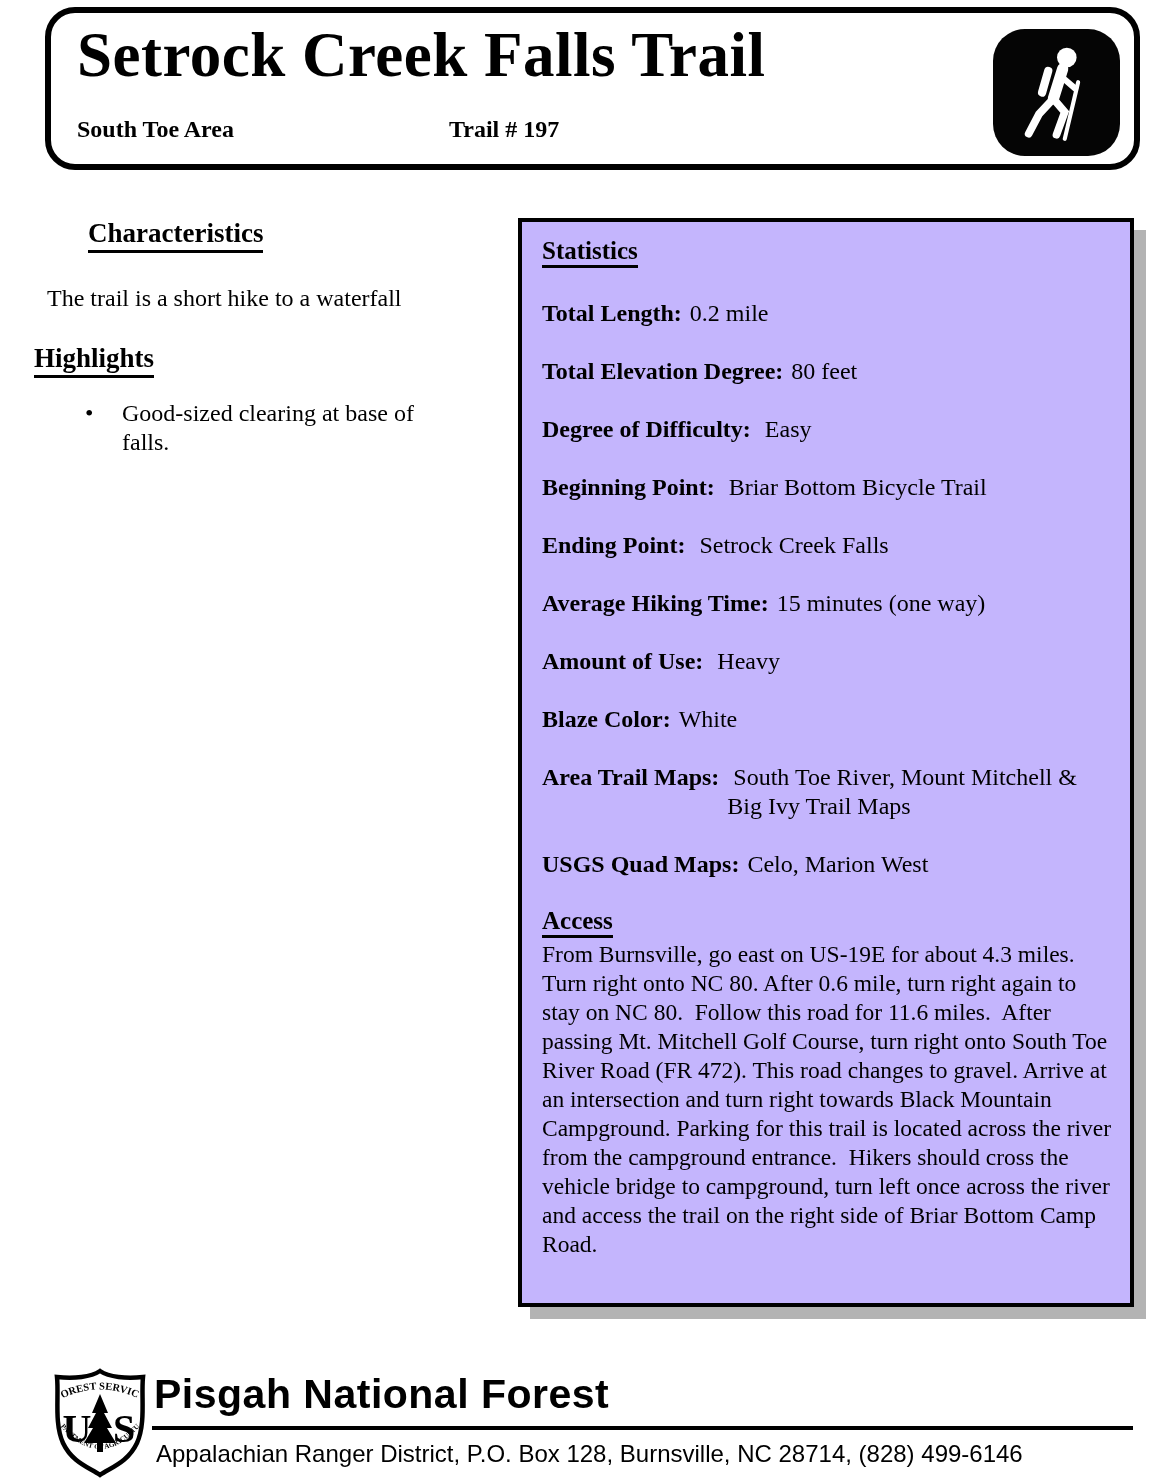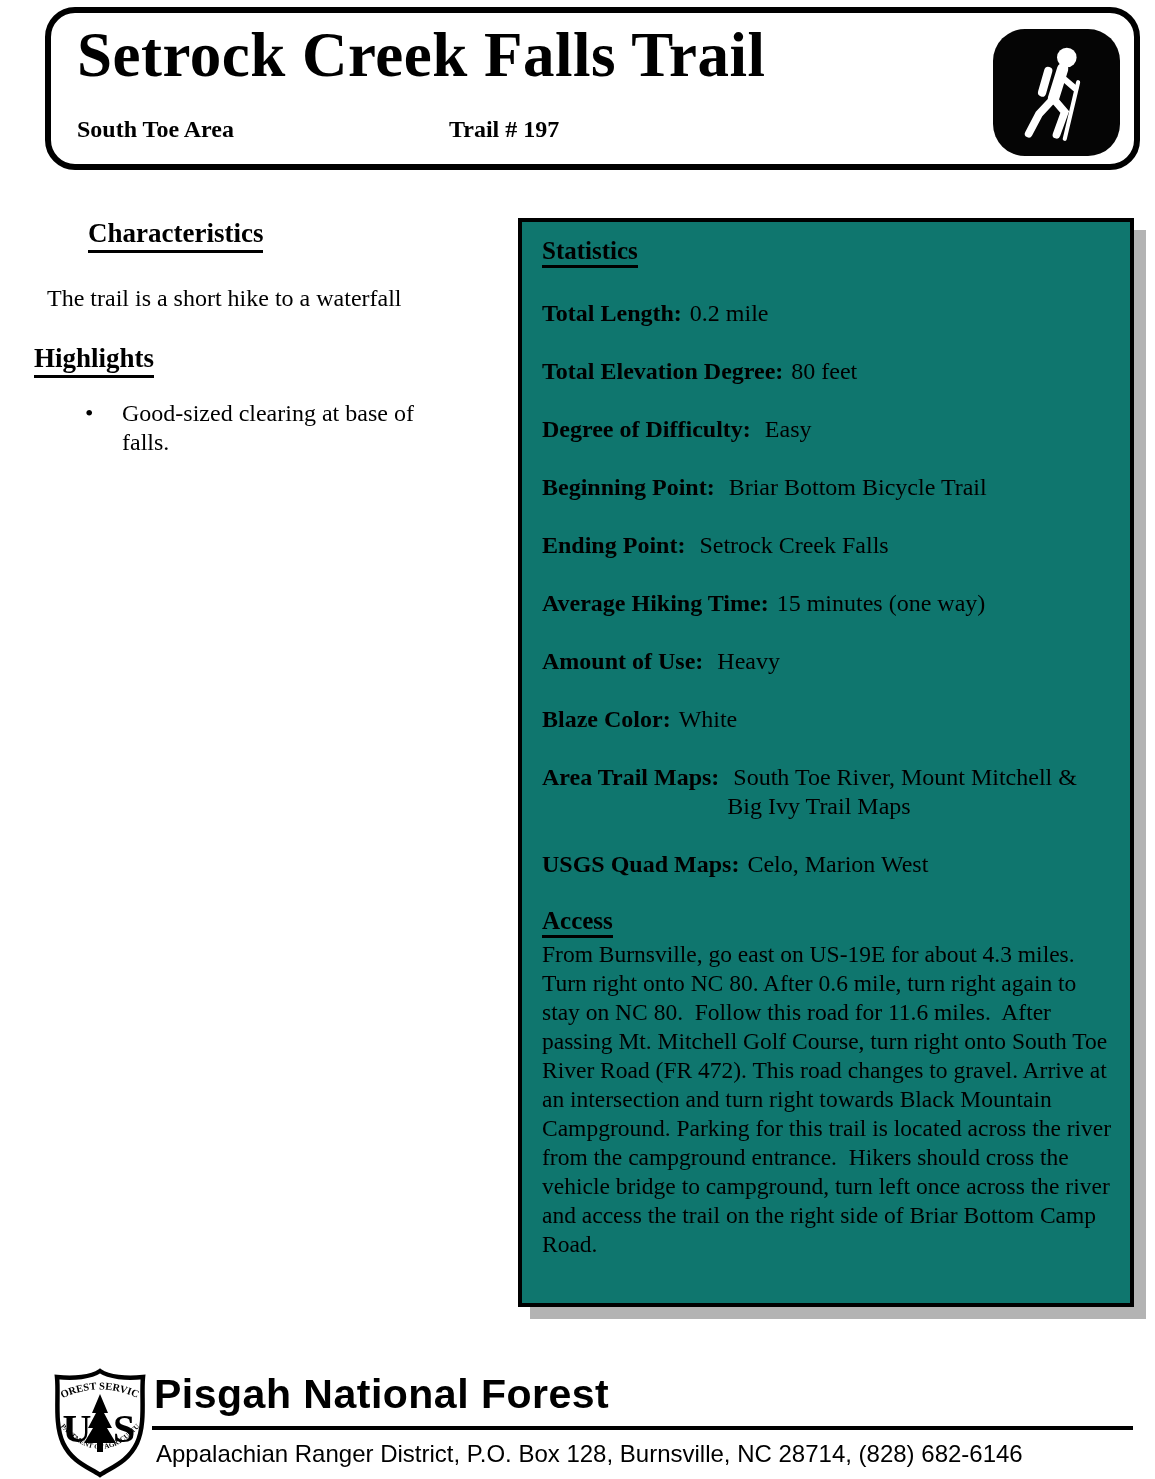--- a/index.html
+++ b/index.html
@@ -45,21 +45,21 @@
   .highlight-item {
     position:absolute; left:47px; top:399px; width:420px;
     display:flex; font-size:24px; line-height:29px;
   }
   .highlight-item .bullet { margin-left:38px; width:37px; flex:0 0 auto; }
   .highlight-item .hl-text { width:325px; }
 
   
   .stats-box {
     position:absolute; left:518px; top:218px; width:616px; height:1089px;
-    box-sizing:border-box; border:4px solid #000; background:#0f766e;
+    box-sizing:border-box; border:4px solid #000; background:#c4b5fd;
     box-shadow:12px 12px 0 0 #b3b3b3;
     padding:16px 18px 0 20px;
   }
   .stats-heading, .access-heading {
     font-size:25px; font-weight:bold; display:inline-block;
     border-bottom:3px solid #000; padding-bottom:1px; line-height:26px;
   }
   .stats-heading { margin-bottom:31px; }
   .stat {
     display:flex; font-size:24px; line-height:29px; margin-bottom:29px;
@@ -182,13 +182,13 @@
     <text x="27" y="74" font-family="Liberation Serif, DejaVu Serif, serif" font-size="40" font-weight="bold" fill="#000" text-anchor="middle">U</text>
     <text x="74" y="74" font-family="Liberation Serif, DejaVu Serif, serif" font-size="40" font-weight="bold" fill="#000" text-anchor="middle">S</text>
     <path fill="#000" d="M50 26 L42 45 L46 45 L38 60 L43 60 L34 75 L47 75 L47 84 L53 84 L53 75 L66 75 L57 60 L62 60 L54 45 L58 45 Z"></path>
     <text font-family="Liberation Serif, DejaVu Serif, serif" font-size="7" font-weight="bold" fill="#000" text-anchor="middle">
       <textPath href="#arcBottom" startOffset="50%">DEPARTMENT OF AGRICULTURE</textPath>
     </text>
   </svg>
 </div>
 <div class="forest-name">Pisgah National Forest</div>
 <div class="footer-rule"></div>
-<div class="district-line">Appalachian Ranger District, P.O. Box 128, Burnsville, NC 28714, (828) 682-6146</div>
+<div class="district-line">Appalachian Ranger District, P.O. Box 128, Burnsville, NC 28714, (828) 499-6146</div>
 
 </body></html>

